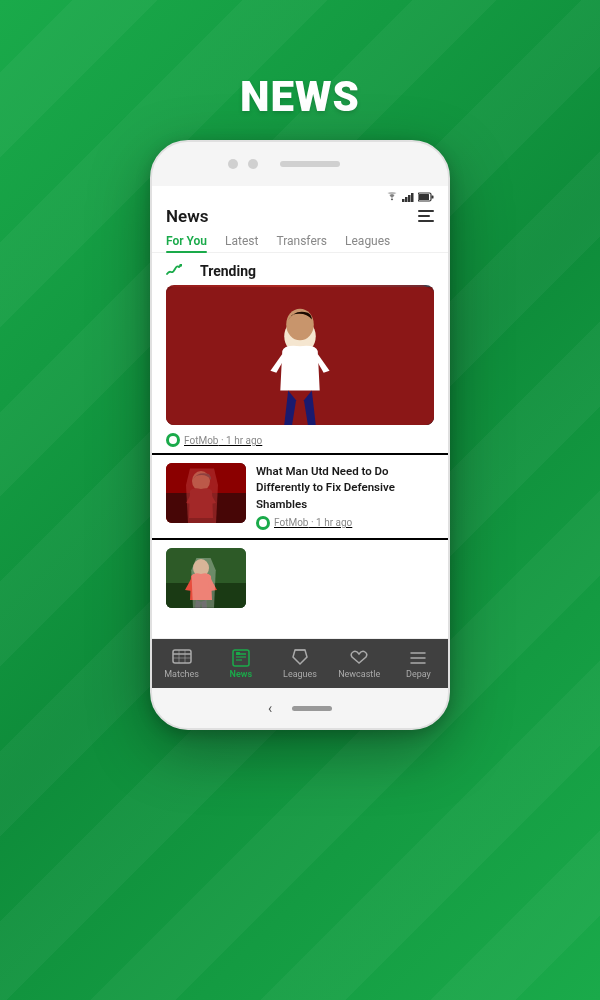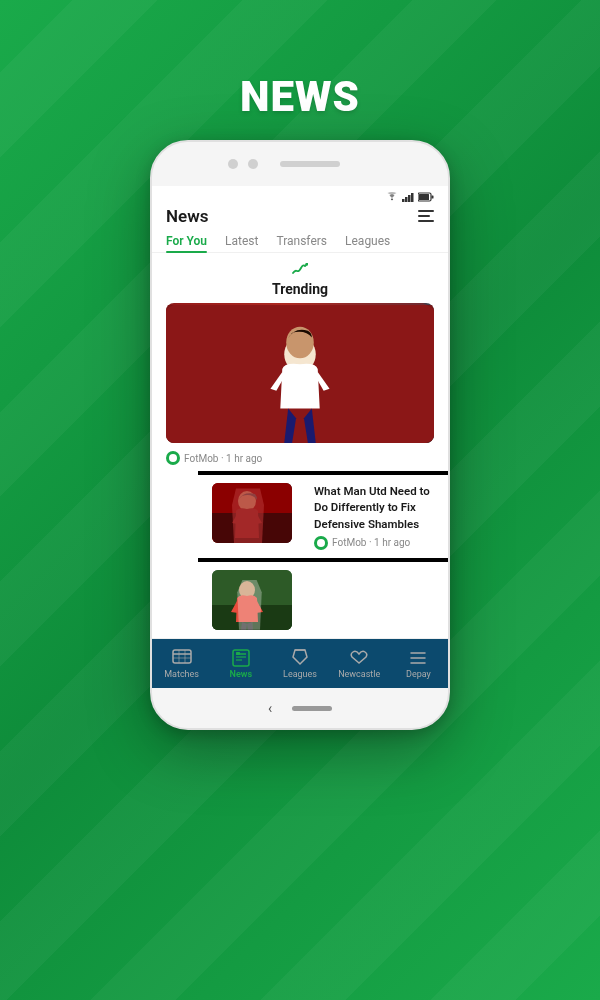--- a/index.html
+++ b/index.html
@@ -184,22 +184,21 @@
       overflow-y: auto;
       height: calc(100% - 120px);
       padding-bottom: 8px;
     }
 
     
     .section-header {
       display: flex;
       align-items: center;
       padding: 10px 14px 6px;
-      gap: 4px;
-      flex-direction: column;
+      gap: 18px;
     }
     .section-title {
       font-size: 14px;
       font-weight: 700;
       color: #1a1a1a;
     }
 
     
     .featured-image {
       margin: 0 14px 8px;
@@ -222,20 +221,21 @@
       font-size: 12.5px;
       font-weight: 600;
       color: #1a1a1a;
       line-height: 1.4;
       margin-bottom: 4px;
     }
     .source-row {
       display: flex;
       align-items: center;
       gap: 4px;
+      text-decoration: underline;
     }
     .source-badge {
       width: 14px;
       height: 14px;
       background: #1aaa4a;
       border-radius: 50%;
       display: flex;
       align-items: center;
       justify-content: center;
     }
@@ -246,24 +246,23 @@
       border-radius: 50%;
     }
     .source-text {
       font-size: 10px;
       color: #888;
     }
 
     
     .news-item {
       display: flex;
-      gap: 22px;
+      gap: 10px;
       padding: 8px 14px;
-      border-top: 4px solid #000000;
-      margin-left: 46px;
+      border-top: 2px solid #000000;
     }
     .news-thumb {
       width: 80px;
       height: 60px;
       border-radius: 6px;
       overflow: hidden;
       flex-shrink: 0;
     }
     
     .thumb-1 {
@@ -306,21 +305,21 @@
       line-height: 1.4;
       margin-bottom: 4px;
     }
 
     
     .bottom-nav {
       position: absolute;
       bottom: 0;
       left: 0; right: 0;
       height: 50px;
-      background: #0c4a6e;
+      background: #404040;
       border-top: 1px solid #efefef;
       display: flex;
       align-items: center;
     }
     .nav-item {
       flex: 1;
       display: flex;
       flex-direction: column;
       align-items: center;
       justify-content: center;

